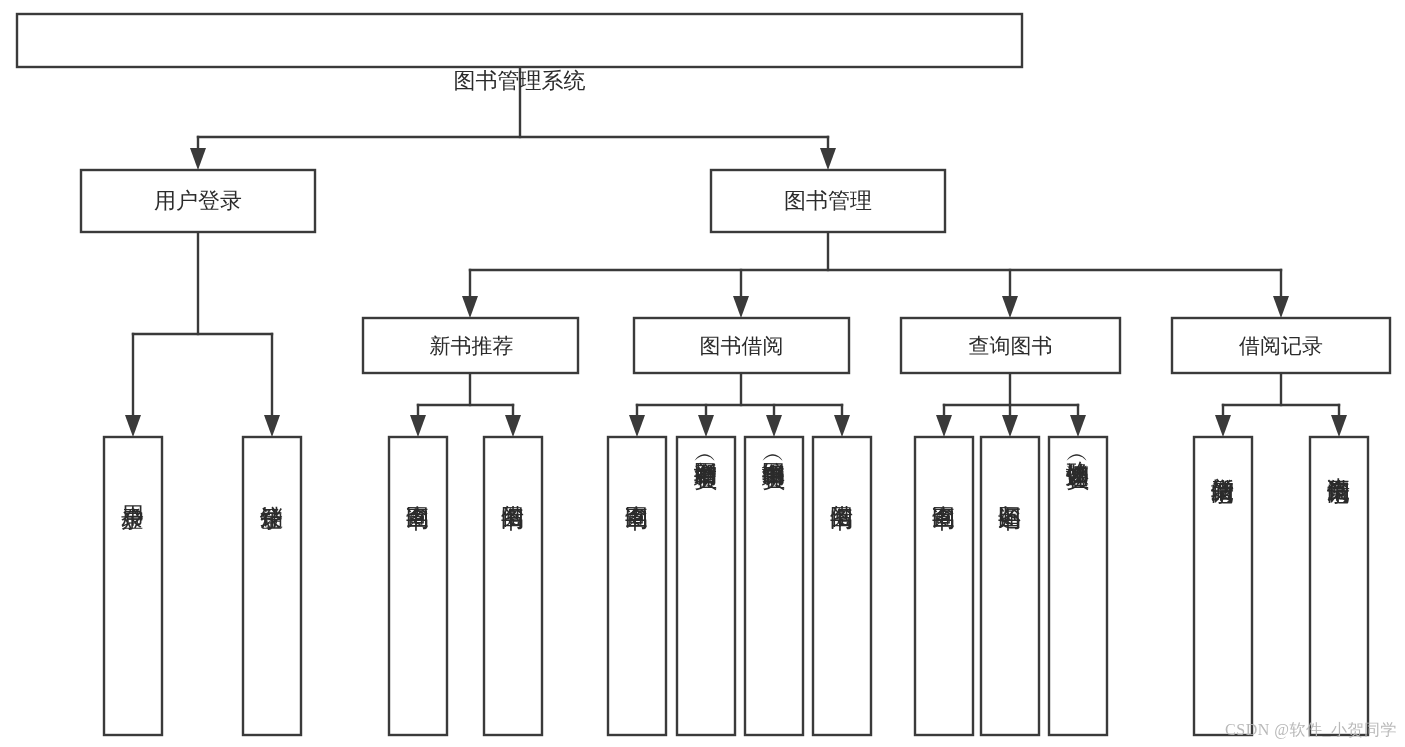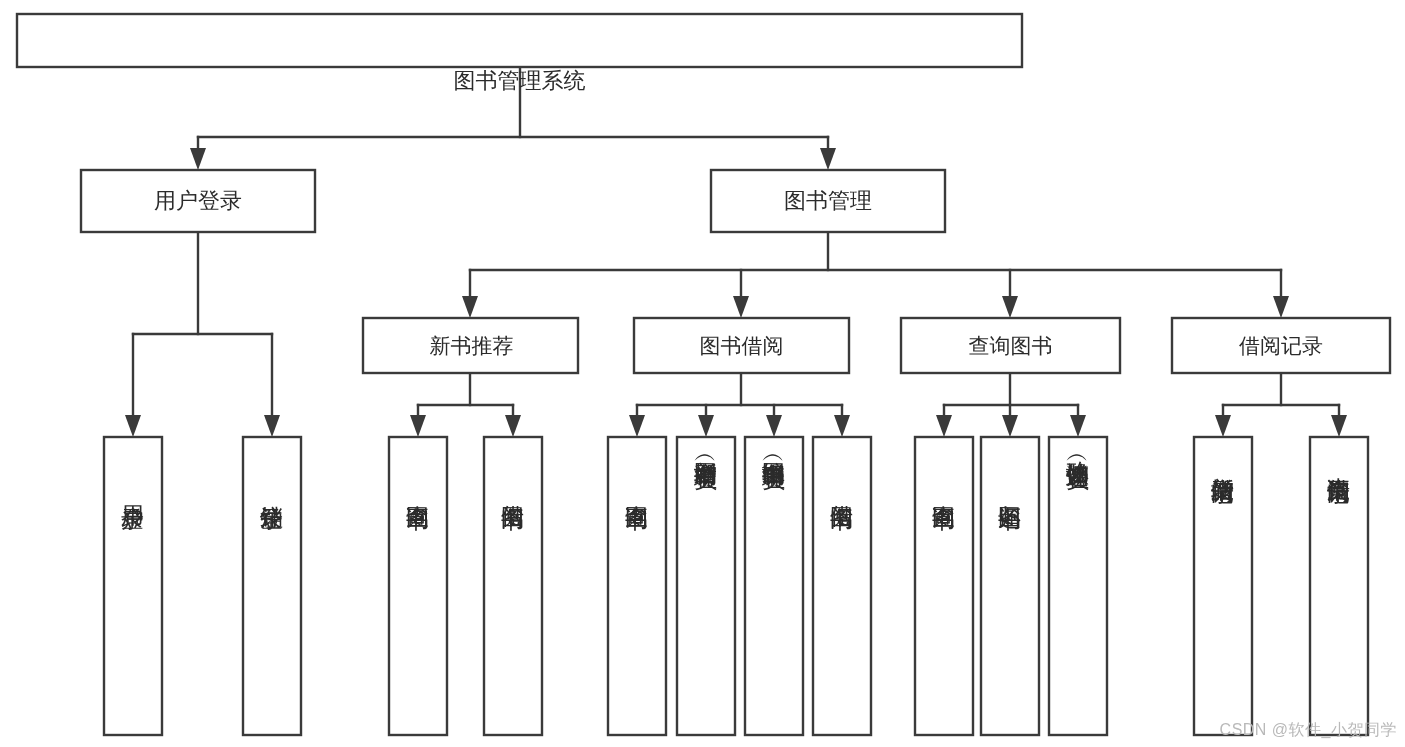--- a/index.html
+++ b/index.html
@@ -69,21 +69,21 @@
     pointer-events: none;
     white-space: nowrap;
   }
   .root-label { font-size: 22px; margin-top: 40px; }
   .l2-label   { font-size: 22px; }
   .l3-label   { font-size: 21px; }
   #watermark {
     position: absolute;
     right: 8px;
     bottom: 6px;
-    font-family: Liberation Sans, sans-serif;
+    font-family: Liberation Serif, serif;
     font-size: 16px;
     color: #b9b9b9;
     letter-spacing: 0.5px;
     white-space: nowrap;
   }
 </style>
 </head>
 <body>
 
 <div id="diagram-root">

